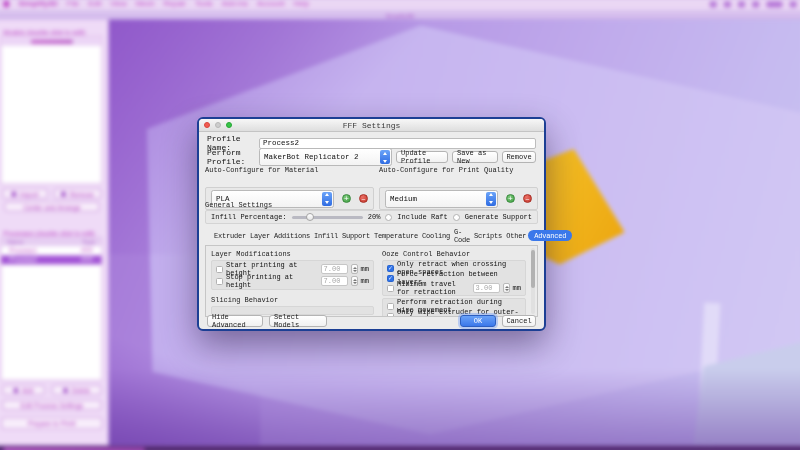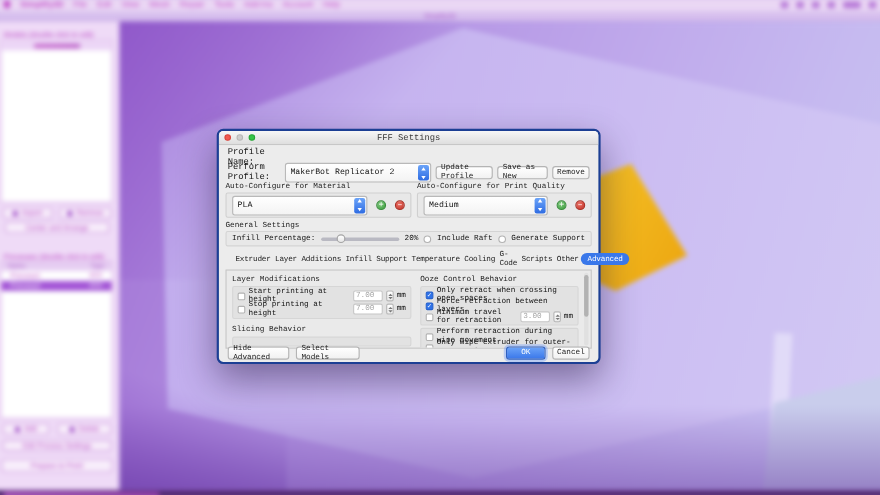--- a/index.html
+++ b/index.html
@@ -90,21 +90,21 @@
   .cap::after { bottom:1.5px; border-top:3px solid #fff; }
   .p-profile { flex:1; }
   .btn { height:12px; background:linear-gradient(#fff,#f1f1f1); border:1px solid #b4b4b4;
          border-radius:3px; font-size:7px; color:#1a1a1a; display:flex; align-items:center;
          justify-content:center; padding:0 4px; }
   .b-upd { width:52px; } .b-save { width:46px; } .b-rem { width:34px; }
 
   .group { position:absolute; top:34px; }
   .g-mat { left:6px; width:169px; } .g-qual { left:180px; width:159px; }
   .g-label { font-size:7px; color:#222; height:8px; }
-  .g-panel { margin-top:1px; border:1px solid #d0d0d0; background:#e8e8e8; border-radius:2px;
+  .g-panel { margin-top:13px; border:1px solid #d0d0d0; background:#e8e8e8; border-radius:2px;
              height:23px; display:flex; align-items:center; gap:8px; padding:0 5px; }
   .g-panel .popup { flex:1; }
   .cbtn { width:9px; height:9px; flex:none; border-radius:50%; position:relative; }
   .cbtn::after { position:absolute; left:0; right:0; top:-1px; bottom:0; color:#fff; font-size:8px;
                  line-height:9px; text-align:center; }
   .cbtn.plus { background:radial-gradient(circle at 35% 30%,#7ec97e,#3f9e3f); border:.5px solid #388a3c; }
   .cbtn.plus::after { content:"+"; }
   .cbtn.minus { background:radial-gradient(circle at 35% 30%,#ec7066,#c2362b); border:.5px solid #a82e24; }
   .cbtn.minus::after { content:"–"; }
 
@@ -257,20 +257,23 @@
       <span class="tl red"></span>
       <span class="tl gray"></span>
       <span class="tl green"></span>
       <span class="dlg-title-text">FFF Settings</span>
     </div>
 
     <div class="dlg-body">
 
       <div class="frow r-name">
         <span class="flabel">Profile Name:</span>
+        <div class="tinput">
+          <span>Process2</span>
+        </div>
       </div>
 
       <div class="frow r-profile">
         <span class="flabel">Perform Profile:</span>
         <div class="popup p-profile">
           <span>MakerBot Replicator 2</span>
           <span class="cap"></span>
         </div>
         <div class="btn b-upd">Update Profile</div>
         <div class="btn b-save">Save as New</div>

